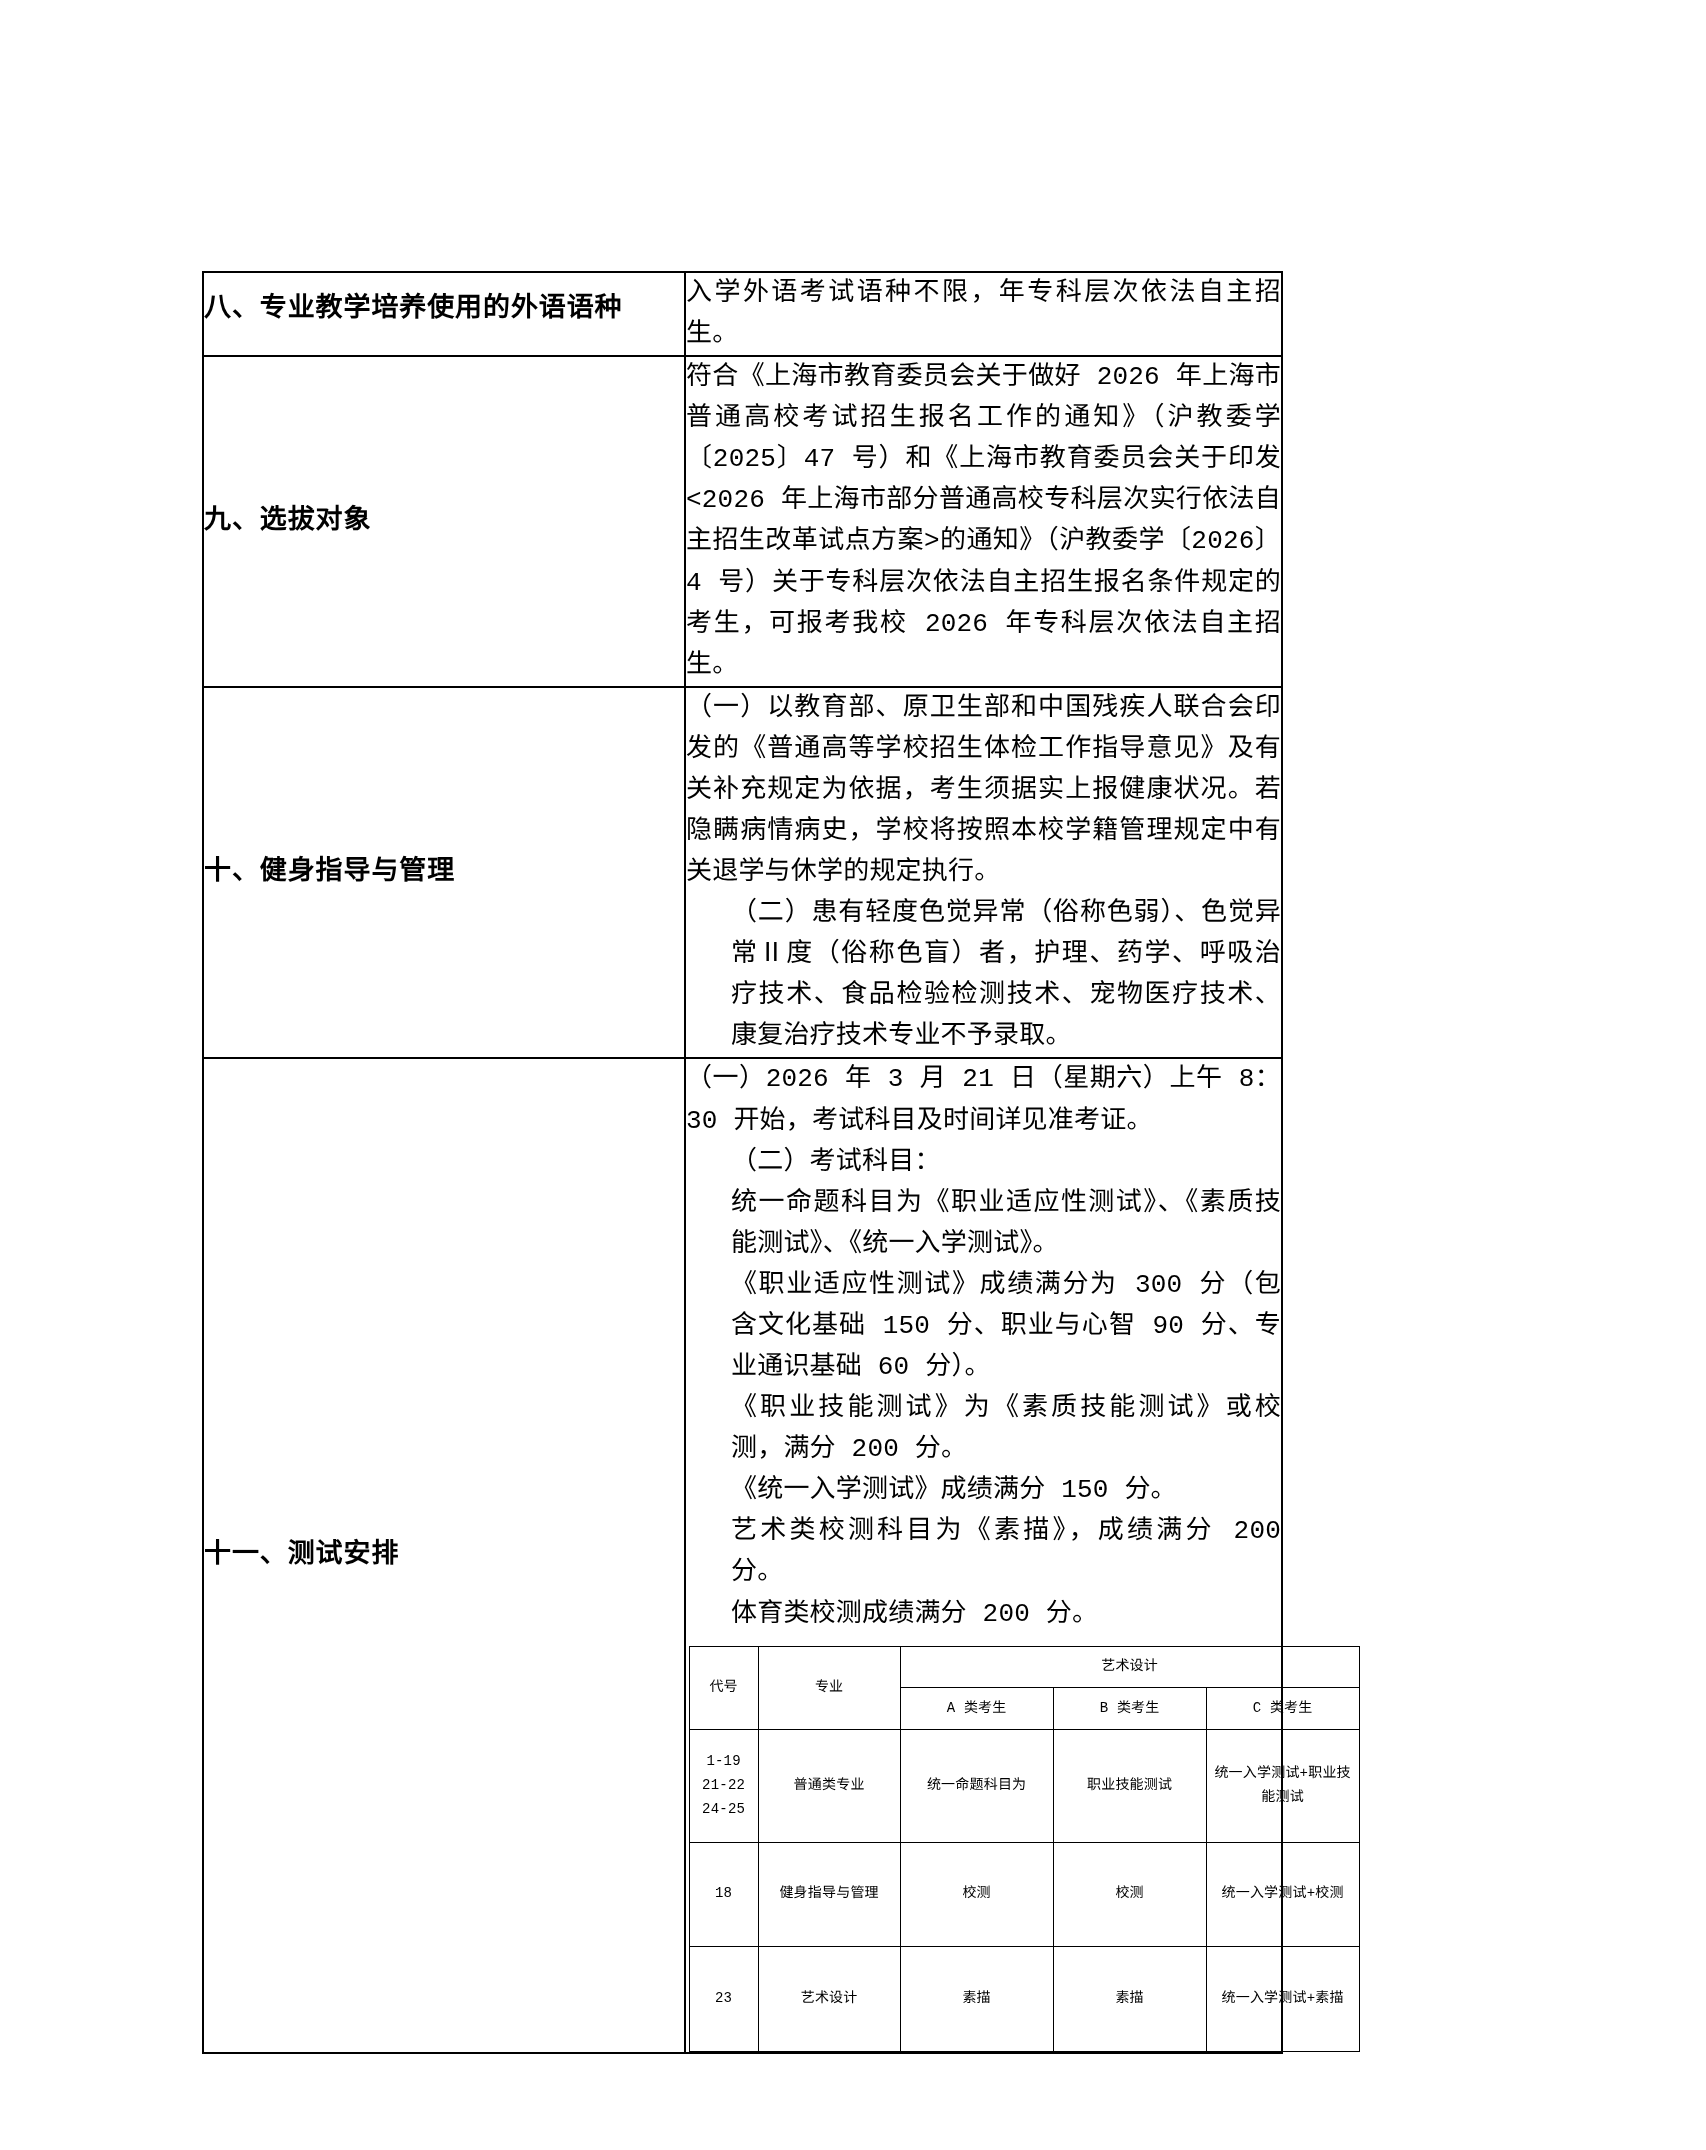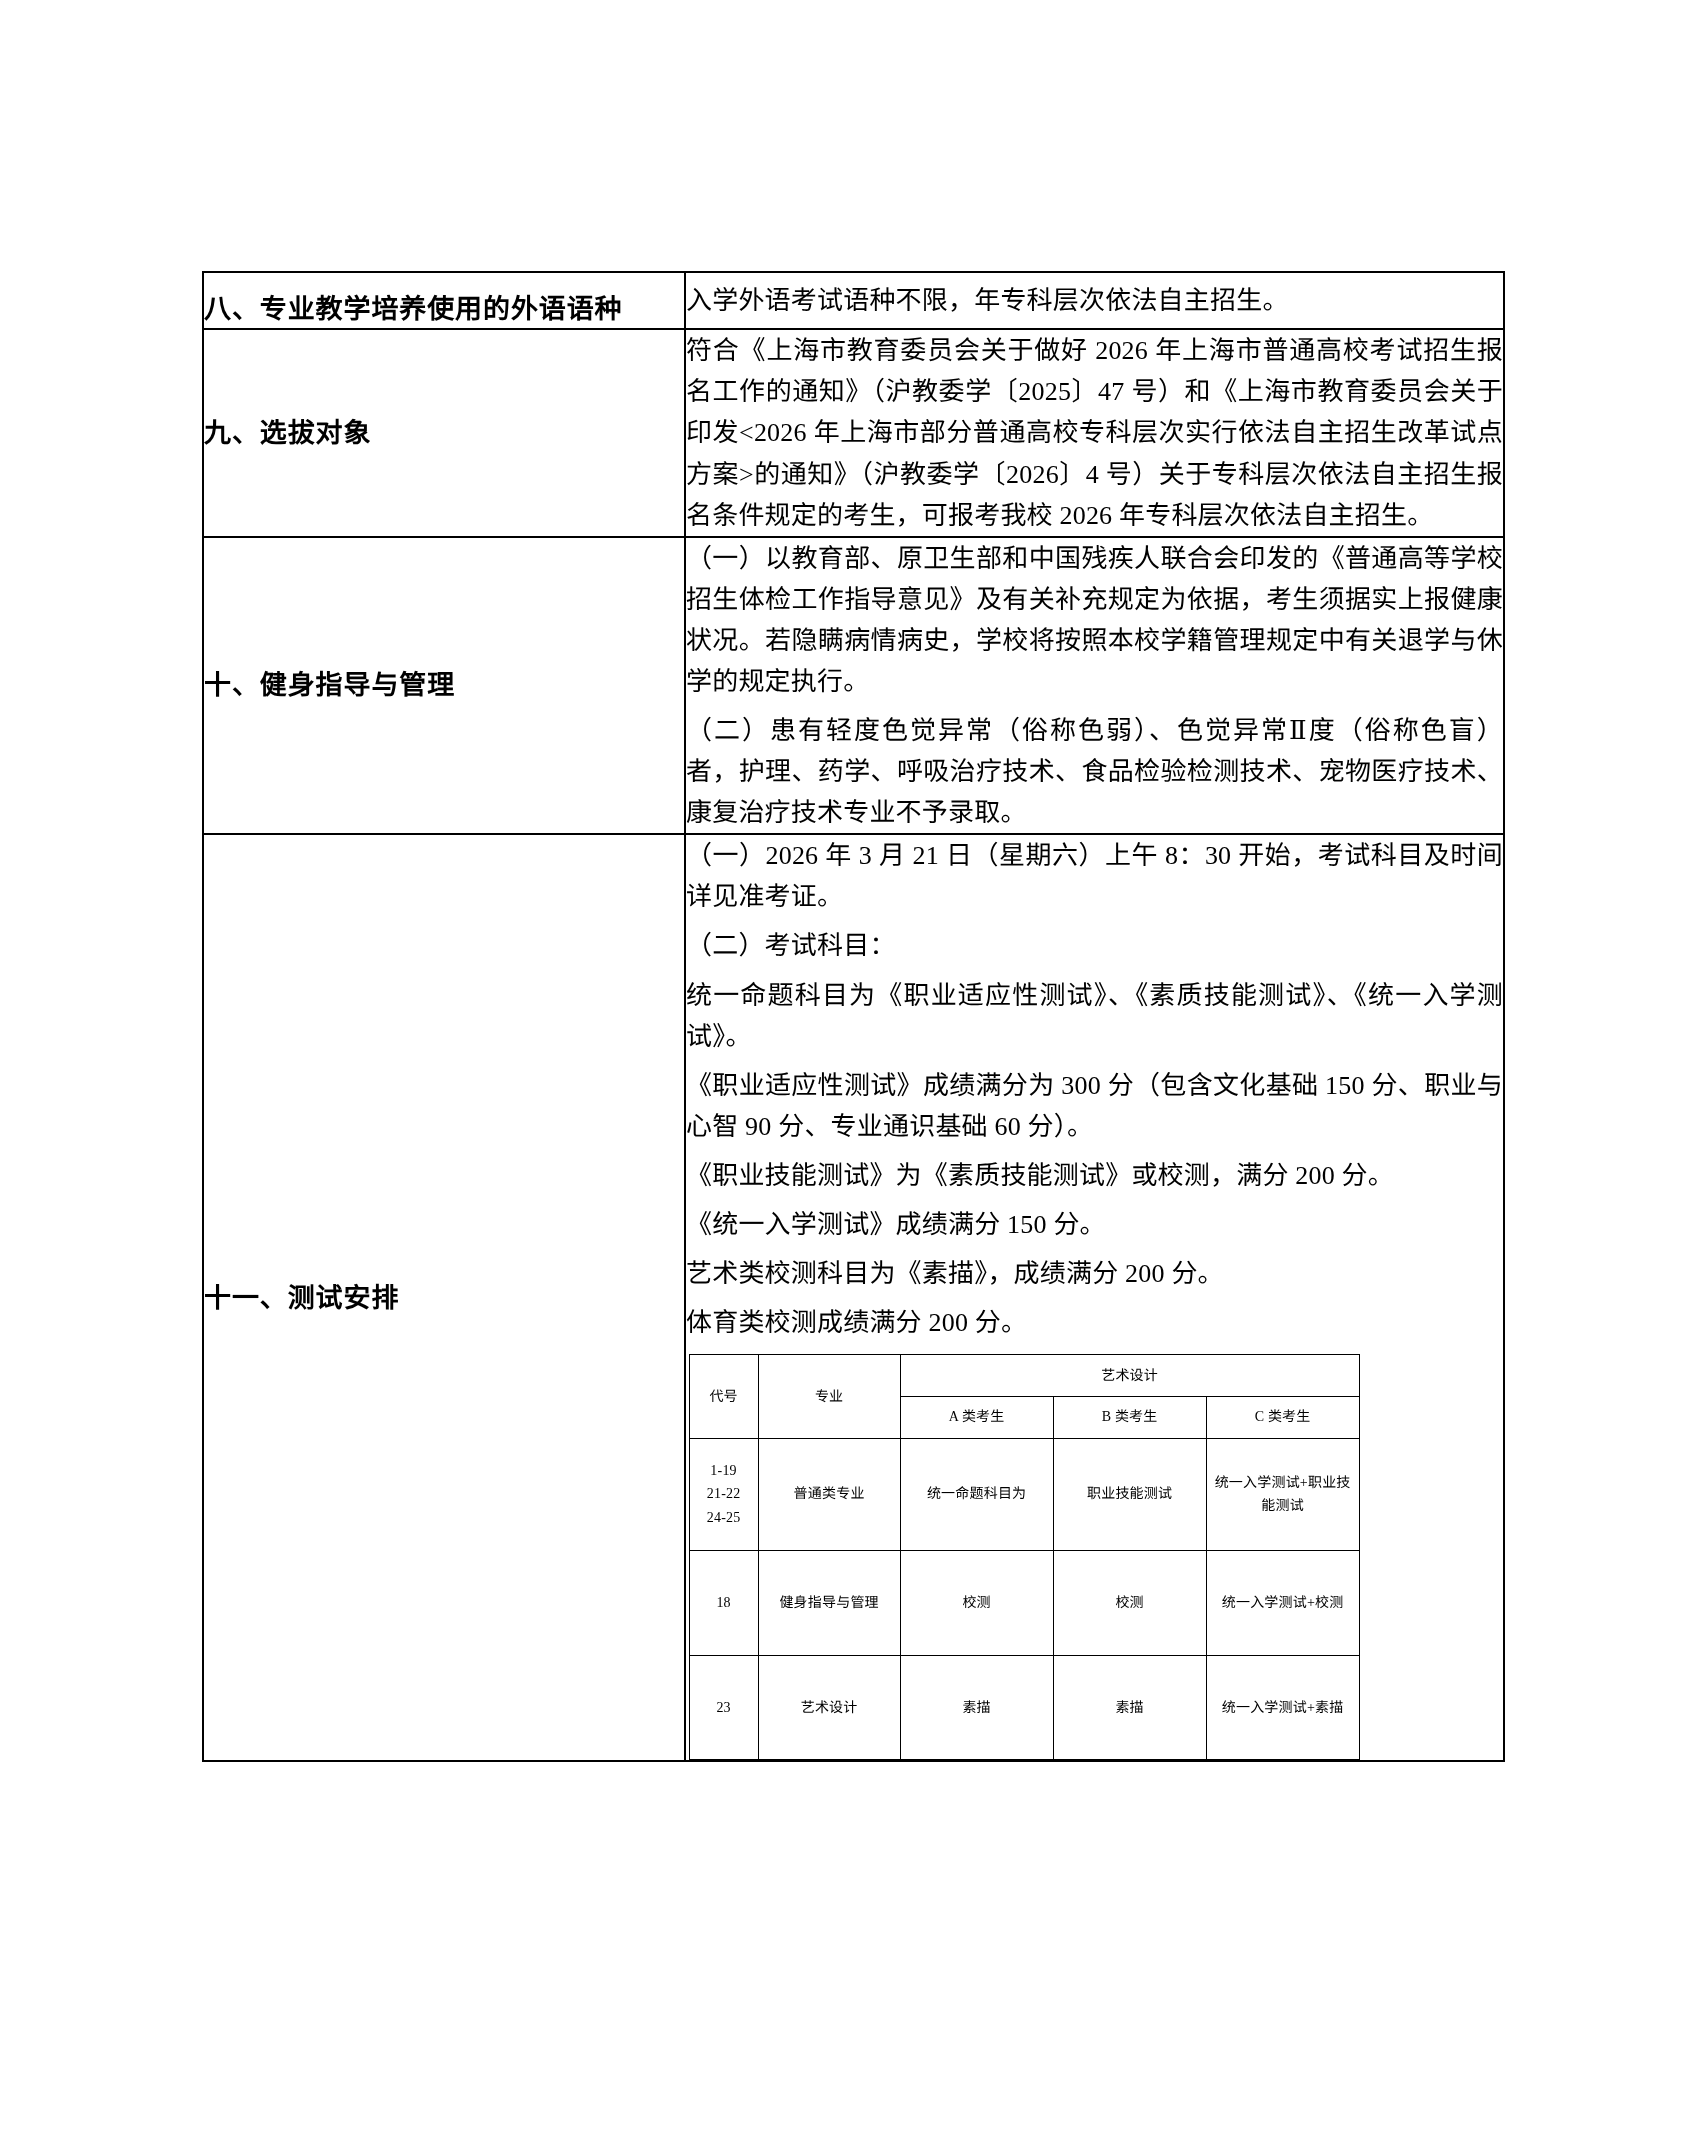--- a/index.html
+++ b/index.html
@@ -19,23 +19,24 @@
   .page {
     position: relative;
     width: 1707px;
     height: 2414px;
     box-sizing: border-box;
     padding: 271px 202px 0 202px;
   }
 
   
   table.outer {
-    width: 1303px;
+    width: 1081px;
     border-collapse: collapse;
     table-layout: fixed;
+    font-family: Liberation Mono, monospace;
   }
   table.outer > tbody > tr > td {
     border: 2.2px solid #000;
     vertical-align: middle;
     padding: 0;
   }
   td.label-cell {
     width: 480px;
     text-align: left;
     padding: 11.2px 17px 11.2px 20px;
@@ -58,21 +59,21 @@
 
   
   tr.r-lang td.label-cell { vertical-align: top; padding-top: 17px; }
   tr.r-lang td.body-cell  { vertical-align: middle; }
 
   tr.r-target td.label-cell { vertical-align: middle; }
   tr.r-health td.label-cell { vertical-align: middle; }
   tr.r-exam  td.label-cell  { vertical-align: middle; }
 
   .para { margin: 0; }
-  .para + .para { margin-top: 8px; }
+  .para + .para { margin-top: 0; padding-left: 45px; }
 
   
   .nested-wrap {
     margin-top: 11.2px;
     padding-left: 2.6px;
   }
   table.nested {
     width: 669px;
     border-collapse: collapse;
     table-layout: fixed;

